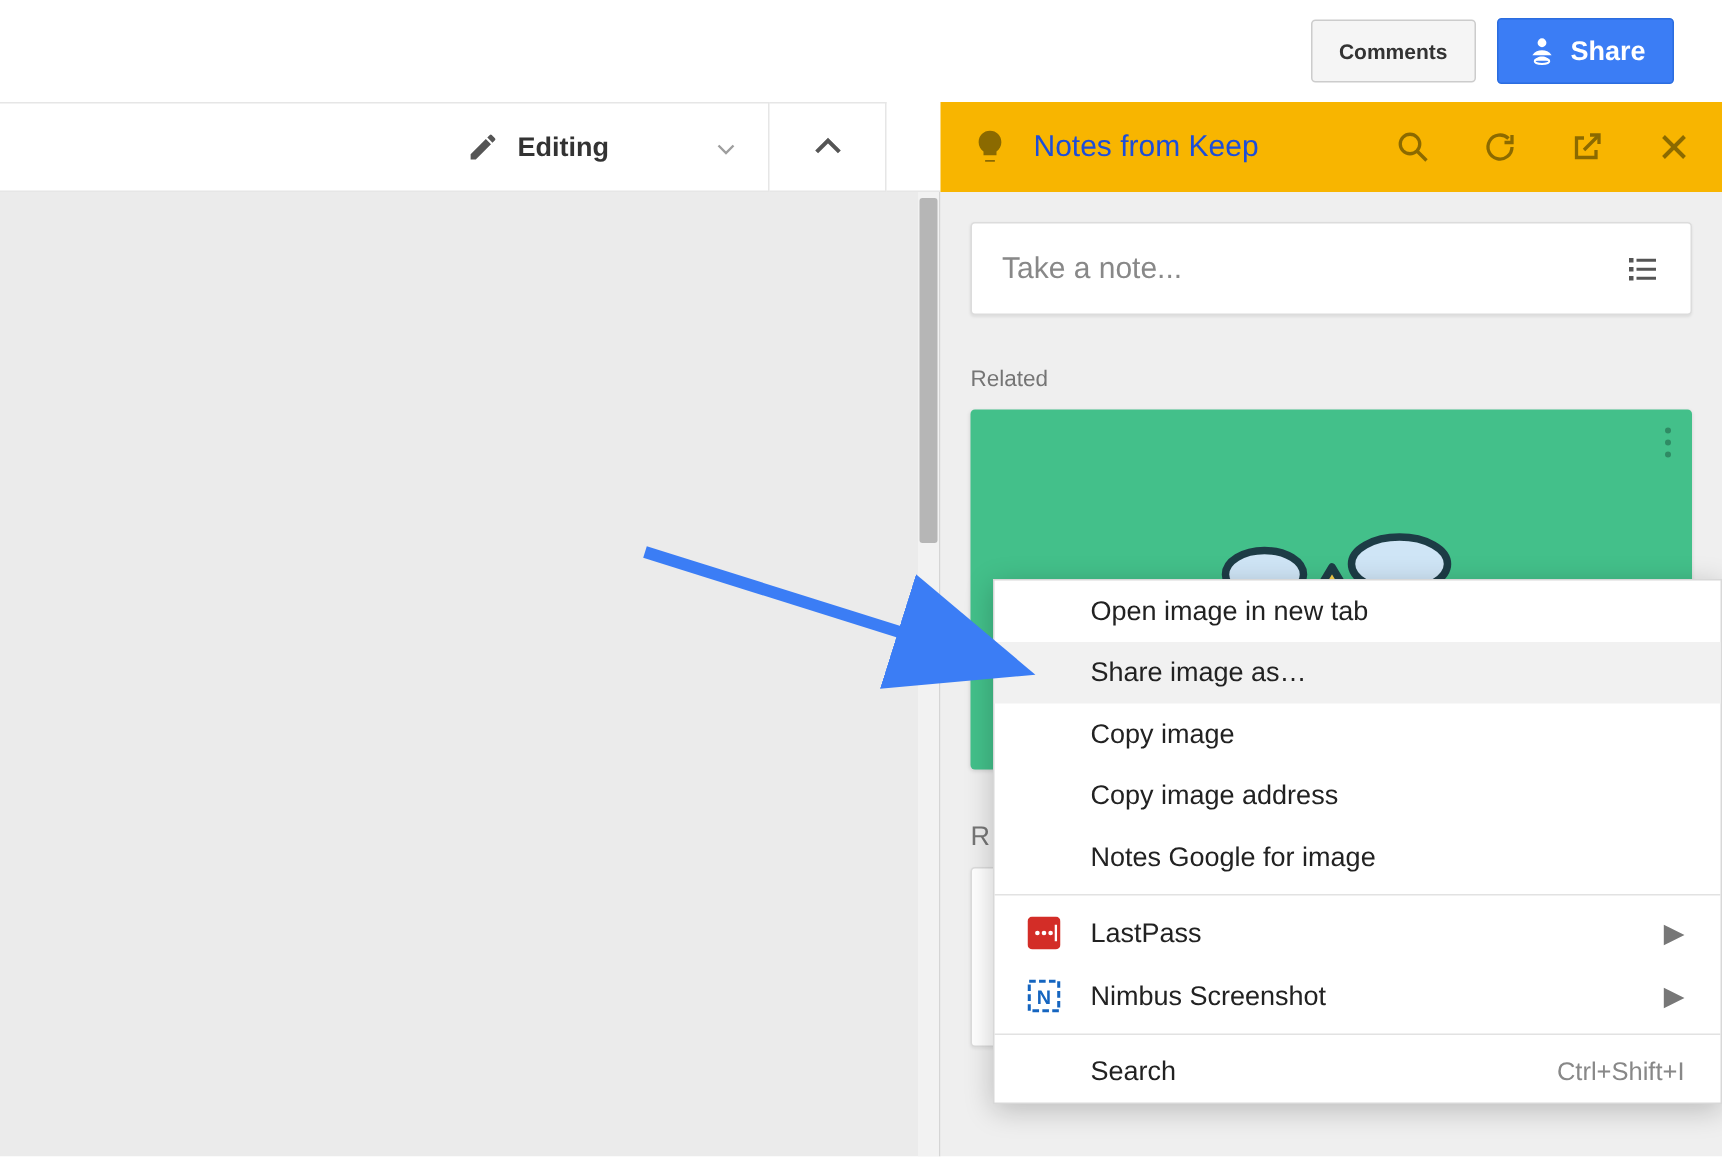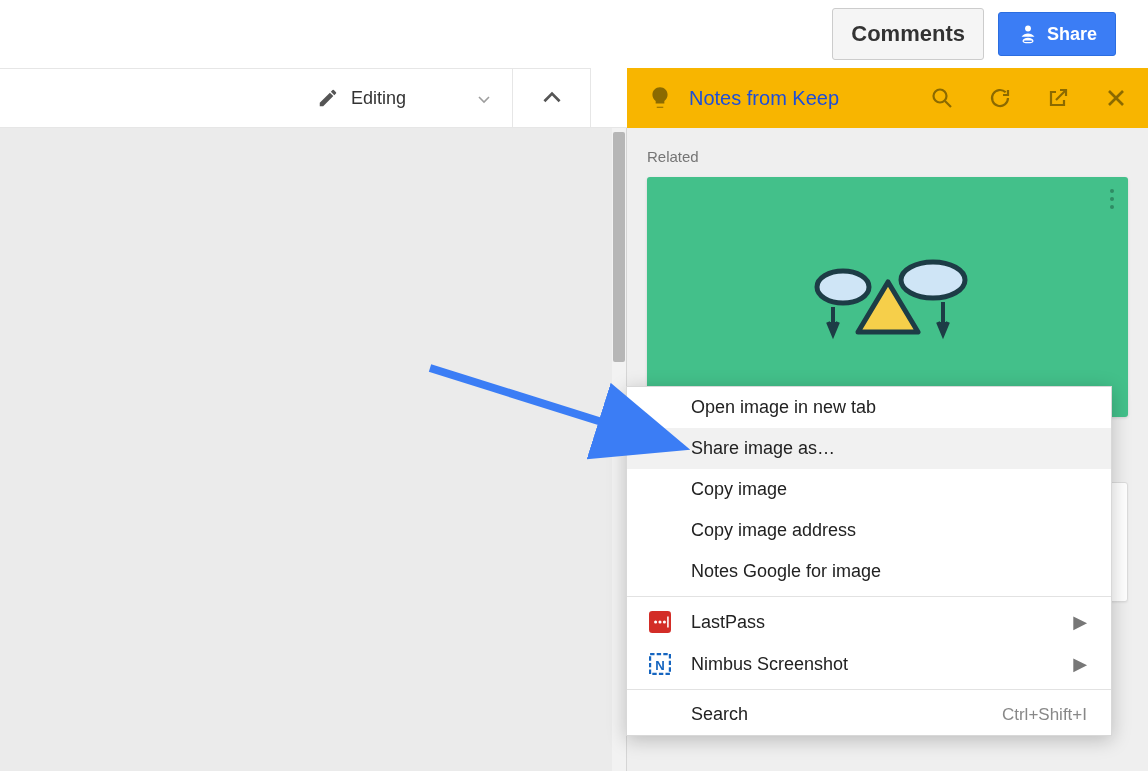--- a/index.html
+++ b/index.html
@@ -17,21 +17,21 @@
     display: flex;
     justify-content: flex-end;
     align-items: center;
     padding-right: 32px;
     gap: 14px;
   }
   .btn-comments {
     background: #f5f5f5;
     border: 1px solid #ccc;
     color: #333;
-    font-size: 22px;
+    font-size: 14px;
     font-weight: bold;
     padding: 12px 18px;
     border-radius: 3px;
     cursor: pointer;
   }
   .btn-share {
     background: #3b7df5;
     border: 1px solid #2b6de0;
     color: #fff;
     font-size: 18px;
@@ -63,21 +63,21 @@
     justify-content: flex-end;
     padding-right: 10px;
   }
   .editing-box {
     display: flex;
     align-items: center;
     gap: 12px;
     padding: 6px 12px;
     color: #333;
     font-size: 18px;
-    font-weight: normal;
+    font-weight: bold;
   }
   .pencil-icon {
     width: 22px; height: 22px;
     fill: #555;
   }
   .editing-dropdown-caret {
     margin-left: 60px;
     color: #9e9e9e;
     cursor: pointer;
   }
@@ -223,21 +223,21 @@
   .recent-card {
     background: #fff;
     border: 1px solid #dcdcdc;
     border-radius: 3px;
     height: 120px;
     box-shadow: 0 1px 2px rgba(0,0,0,0.06);
   }
   
   .context-menu {
     position: absolute;
-    left: 626px;
+    left: 662px;
     top: 386px;
     width: 486px;
     background: #fff;
     box-shadow: 0 4px 18px rgba(0,0,0,0.22);
     border: 1px solid #d8d8d8;
     font-size: 18px;
     color: #222;
     z-index: 50;
   }
   .cm-item {
@@ -335,20 +335,31 @@
   </div>
 </div>
 
 <div class="main">
   <div class="doc-area">
     <div class="scrollbar-track">
       <div class="scrollbar-thumb"></div>
     </div>
   </div>
   <div class="keep-panel">
+    <div class="note-input">
+      <input type="text" placeholder="Take a note..." style="">
+      <svg class="list-icon" viewBox="0 0 24 24">
+          <rect x="3" y="5" width="3" height="3"></rect>
+          <rect x="8" y="5.5" width="13" height="2"></rect>
+          <rect x="3" y="11" width="3" height="3"></rect>
+          <rect x="8" y="11.5" width="13" height="2"></rect>
+          <rect x="3" y="17" width="3" height="3"></rect>
+          <rect x="8" y="17.5" width="13" height="2"></rect>
+        </svg>
+    </div>
     <div class="related-label">Related</div>
     <div class="note-card">
       <div class="note-more">
           <span></span>
           <span></span>
           <span></span>
         </div>
       <svg class="cloud-svg" viewBox="0 0 200 90">
         <g stroke="#1d3c46" stroke-width="5" fill="#cfe5f6" stroke-linejoin="round">
           <ellipse cx="55" cy="35" rx="26" ry="16"></ellipse>

